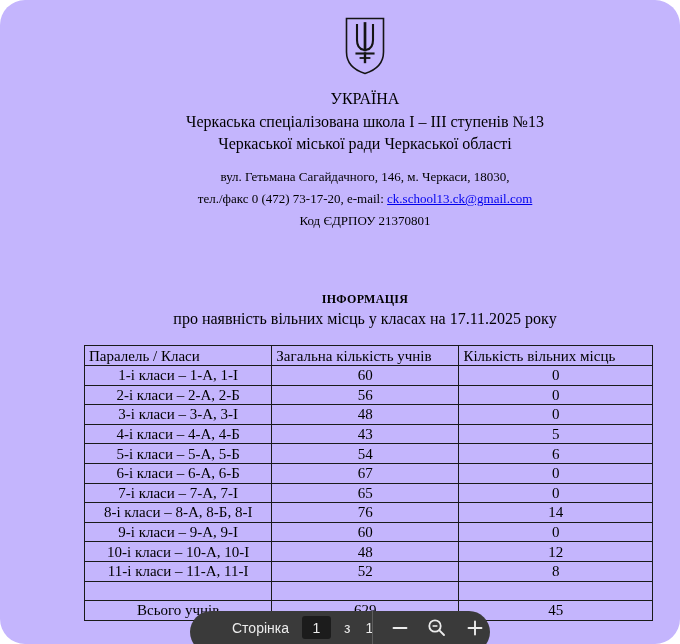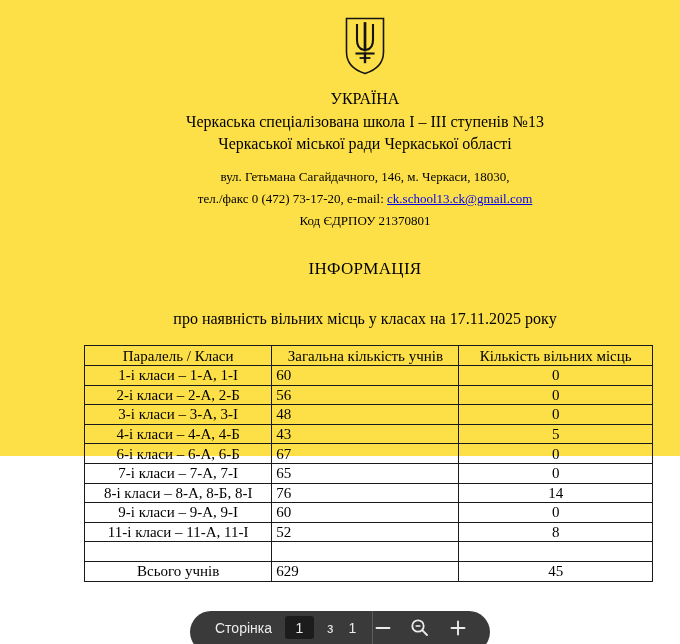--- a/index.html
+++ b/index.html
@@ -3,68 +3,68 @@
 <meta charset="utf-8">
 <style>
   html, body {
     margin: 0; padding: 0;
     width: 680px; height: 644px;
     background: #ffffff;
     overflow: hidden;
     font-family: "Liberation Serif", "DejaVu Serif", serif;
     color: #000;
   }
-  .page { position: relative; width: 680px; height: 456px; background: #fde047; }
+  .page { position: relative; width: 680px; height: 644px; background: #c4b5fd; border-radius: 25px; }
 
   
   .emblem { position: absolute; top: 17px; left: 344px; width: 42px; height: 58px; }
 
   
   .center-col { position: absolute; left: 50px; width: 630px; text-align: center; }
   .hdr   { top: 88px;  font-size: 16px; line-height: 22.5px; }
   .addr  { top: 166px; font-size: 13px; line-height: 22px; }
-  .title-blk { top: 259px; font-size: 17px; font-weight: normal; letter-spacing: 0.3px; }
+  .title-blk { top: 292px; font-size: 12px; font-weight: bold; letter-spacing: 0.3px; }
   .subtitle-blk { top: 310px; font-size: 16px; }
 
   .email-link { color: #0000ee; text-decoration: underline; cursor: pointer; }
 
   
   .info-table {
     position: absolute; top: 345px; left: 84px;
     width: 569px; border-collapse: collapse;
     font-size: 15px;
   }
   .info-table th, .info-table td {
     border: 1px solid #1a1a1a;
     padding: 0 4px;
     height: 18.6px;
     line-height: 18px;
     font-weight: normal;
     white-space: nowrap;
     overflow: hidden;
   }
-  .info-table th { height: 19px; text-align: center; }
+  .info-table th { height: 19px; text-align: left; }
   .col-class    { width: 186px; text-align: center; padding-left: 7px; }
-  .col-num      { width: 184px; text-align: left; }
+  .col-num      { width: 184px; text-align: center; }
   .col-vac      { width: 193px; text-align: center; }
   tr.total-row .col-class { text-align: center; padding-left: 4px; }
 
   
   .toolbar {
     position: absolute; left: 190px; top: 611px;
     width: 300px; height: 42px;
     background: #3a3a3a;
     border-radius: 21px;
     display: flex; align-items: center;
     box-sizing: border-box;
     padding: 0 0 9px 0;
     font-family: "Liberation Sans", "DejaVu Sans", sans-serif;
     font-size: 14px; color: #ececec;
   }
-  .tb-label { margin-left: 25px; }
+  .tb-label { margin-left: 42px; }
   .tb-pagebox {
     margin-left: 13px; width: 29px; height: 23px;
     background: #1c1c1c; border-radius: 3px;
     display: flex; align-items: center; justify-content: center;
     cursor: text;
   }
   .tb-of { margin-left: 13px; }
   .tb-total { margin-left: 15px; }
   .tb-divider {
     position: absolute; left: 182px; top: 0; bottom: 0;
@@ -137,38 +137,48 @@
         <td class="col-class">3-і класи – 3-А, 3-І</td>
         <td class="col-num">48</td>
         <td class="col-vac">0</td>
       </tr>
       <tr>
         <td class="col-class">4-і класи – 4-А, 4-Б</td>
         <td class="col-num">43</td>
         <td class="col-vac">5</td>
       </tr>
       <tr>
+        <td class="col-class">5-і класи – 5-А, 5-Б</td>
+        <td class="col-num">54</td>
+        <td class="col-vac">6</td>
+      </tr>
+      <tr>
         <td class="col-class">6-і класи – 6-А, 6-Б</td>
         <td class="col-num">67</td>
         <td class="col-vac">0</td>
       </tr>
       <tr>
         <td class="col-class">7-і класи – 7-А, 7-І</td>
         <td class="col-num">65</td>
         <td class="col-vac">0</td>
       </tr>
       <tr>
         <td class="col-class">8-і класи – 8-А, 8-Б, 8-І</td>
         <td class="col-num">76</td>
         <td class="col-vac">14</td>
       </tr>
       <tr>
         <td class="col-class">9-і класи – 9-А,  9-І</td>
         <td class="col-num">60</td>
         <td class="col-vac">0</td>
+      </tr>
+      <tr>
+        <td class="col-class">10-і класи – 10-А, 10-І</td>
+        <td class="col-num">48</td>
+        <td class="col-vac">12</td>
       </tr>
       <tr>
         <td class="col-class">11-і класи – 11-А, 11-І</td>
         <td class="col-num">52</td>
         <td class="col-vac">8</td>
       </tr>
       <tr>
         <td class="col-class"></td>
         <td class="col-num"></td>
         <td class="col-vac"></td>

